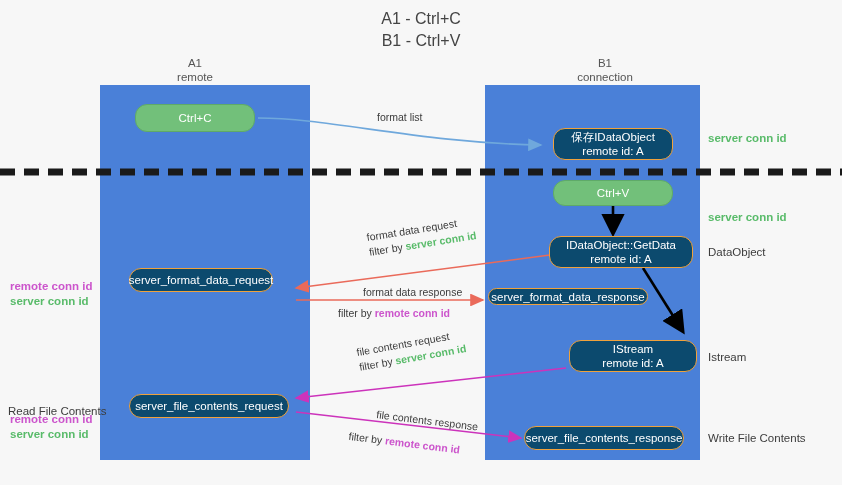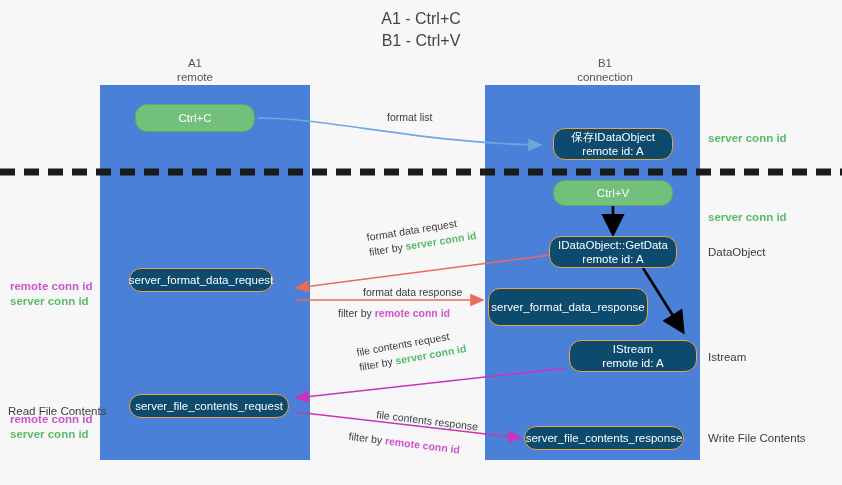--- a/index.html
+++ b/index.html
@@ -144,46 +144,46 @@
 
     <line x1="296" y1="412" x2="521" y2="438" stroke="#cc33bb" stroke-width="1.6" marker-end="url(#ah-mag)"></line>
   </svg>
 
   <div class="box green" style="left:135px; top:104px; width:120px; height:28px;"><span>Ctrl+C</span></div>
 
   <div class="box orange" style="left:553px; top:128px; width:120px; height:32px;"><span>保存IDataObject</span><span>remote id: A</span></div>
 
   <div class="box green" style="left:553px; top:180px; width:120px; height:26px;"><span>Ctrl+V</span></div>
 
-  <div class="box orange" style="left:549px; top:236px; width:128px; height:32px;"><span>IDataObject::GetData</span><span>remote id: A</span></div>
+  <div class="box orange" style="left:549px; top:236px; width:144px; height:32px;"><span>IDataObject::GetData</span><span>remote id: A</span></div>
 
   <div class="box orange" style="left:129px; top:268px; width:144px; height:24px;"><span>server_format_data_request</span></div>
 
-  <div class="box orange" style="left:488px; top:288px; width:160px; height:38px;"><span>server_format_data_response</span></div>
+  <div class="box orange" style="left:488px; top:288px; width:160px; height:17px;"><span>server_format_data_response</span></div>
 
   <div class="box orange" style="left:569px; top:340px; width:128px; height:32px;"><span>IStream</span><span>remote id: A</span></div>
 
   <div class="box orange" style="left:129px; top:394px; width:160px; height:24px;"><span>server_file_contents_request</span></div>
 
   <div class="box orange" style="left:524px; top:426px; width:160px; height:24px;"><span>server_file_contents_response</span></div>
 
   <div class="ann green" style="left:708px; top:131px;">server conn id</div>
   <div class="ann green" style="left:708px; top:210px;">server conn id</div>
   <div class="ann" style="left:708px; top:245px;">DataObject</div>
   <div class="ann" style="left:708px; top:350px;">Istream</div>
   <div class="ann" style="left:708px; top:431px;">Write File Contents</div>
 
   <div class="ann magenta" style="left:10px; top:279px;">remote conn id</div>
   <div class="ann green" style="left:10px; top:294px;">server conn id</div>
 
   <div class="ann" style="left:8px; top:392px;margin-top:12px;">Read File Contents</div>
   <div class="ann magenta" style="left:10px; top:412px;">remote conn id</div>
   <div class="ann green" style="left:10px; top:427px;">server conn id</div>
 
-  <div class="edge-label" style="left:387px; top:110px;">format list</div>
+  <div class="edge-label" style="left:377px; top:110px;">format list</div>
 
   <div class="edge-label rot-up" style="left:368px; top:230px;"><div>format data request</div><div><span>filter by </span><span class="hl-green">server conn id</span></div></div>
 
   <div class="edge-label" style="left:363px; top:285px;"><div>format data response</div><div style="margin-left:-25px; margin-top:6px;"><span>filter by </span><span class="hl-magenta">remote conn id</span></div></div>
 
   <div class="edge-label rot-up2" style="left:358px; top:345px;"><div>file contents request</div><div><span>filter by </span><span class="hl-green">server conn id</span></div></div>
 
   <div class="edge-label rot-down" style="left:375px; top:407px;"><div>file contents response</div><div style="margin-left:-25px; margin-top:10px;"><span>filter by </span><span class="hl-magenta">remote conn id</span></div></div>
 
 </div>

